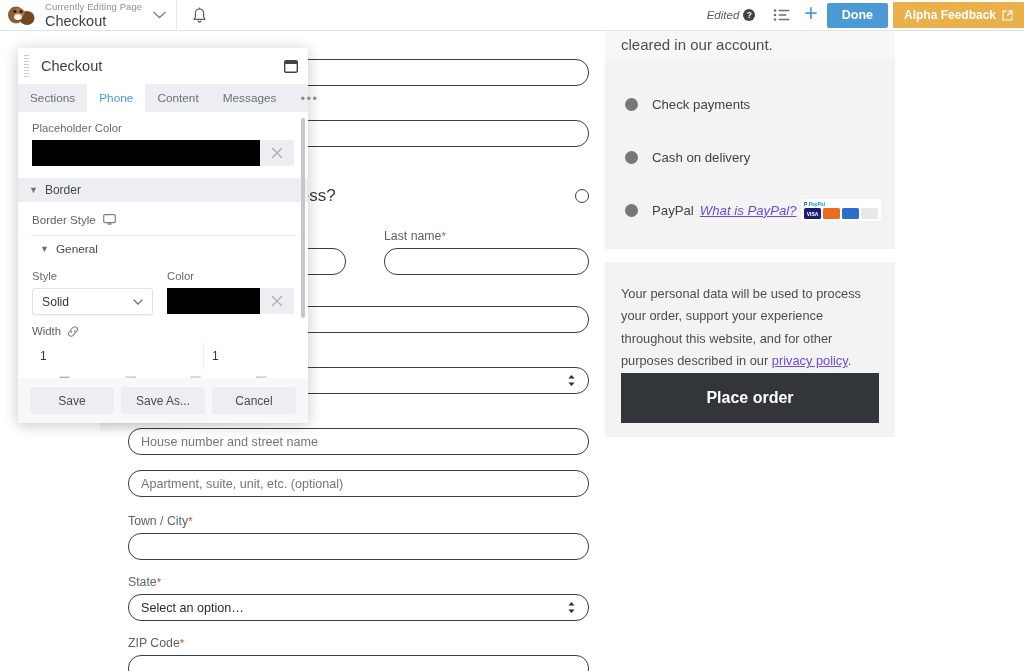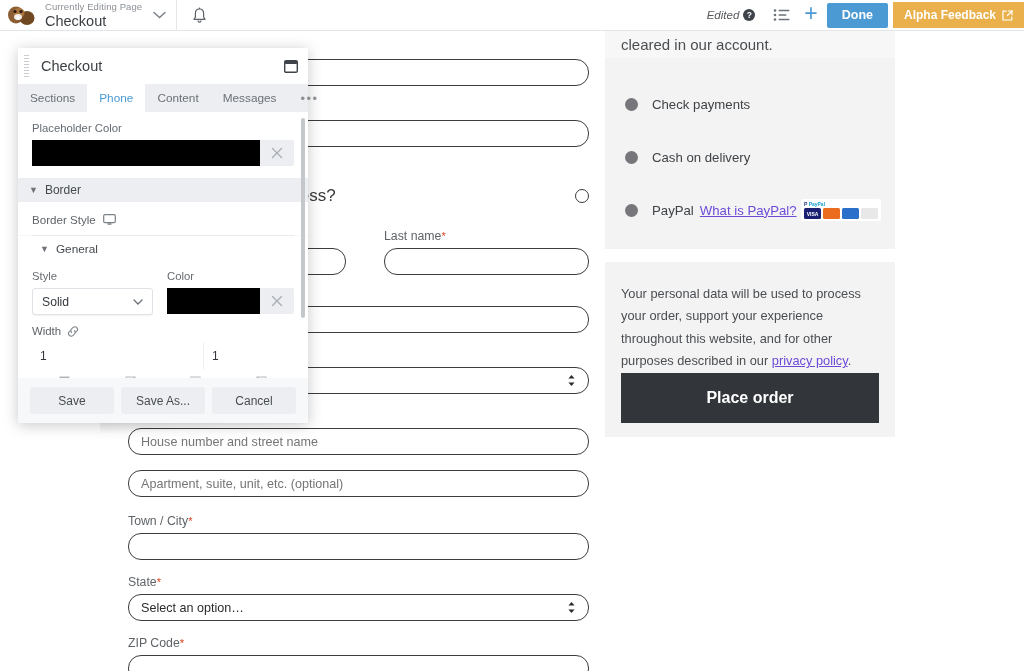--- a/index.html
+++ b/index.html
@@ -240,21 +240,21 @@
           <div class="radio"></div>
           <div class="pay-label">Check payments</div>
         </div>
         <div class="pay-row" style="position:absolute;top:86px;left:0;">
           <div class="radio"></div>
           <div class="pay-label">Cash on delivery</div>
         </div>
         <div class="pay-row" style="position:absolute;top:139px;left:0;width:290px;">
           <div class="radio"></div>
           <div class="pay-label">PayPal</div>
-          <a class="pp-link" style="margin-left:-8px;">What is PayPal?</a>
+          <a class="pp-link" style="margin-left:-8px;font-style:italic;">What is PayPal?</a>
           <div style="position:absolute;right:14px;top:2px;background:#fff;padding:2px 3px;border-radius:2px;">
             <div style="font-size:5px;color:#253b80;font-weight:bold;margin-bottom:1px;">P <span style="color:#179bd7">PayPal</span></div>
             <div class="cards">
               <div class="card-ico" style="background:#1a1f71;display:flex;align-items:center;justify-content:center;color:#fff;font-size:5px;font-weight:bold;">VISA</div>
               <div class="card-ico" style="background:#eb6c1e;"></div>
               <div class="card-ico" style="background:#2a6fc9;"></div>
               <div class="card-ico" style="background:#e8e8e8;"></div>
             </div>
           </div>
         </div>

